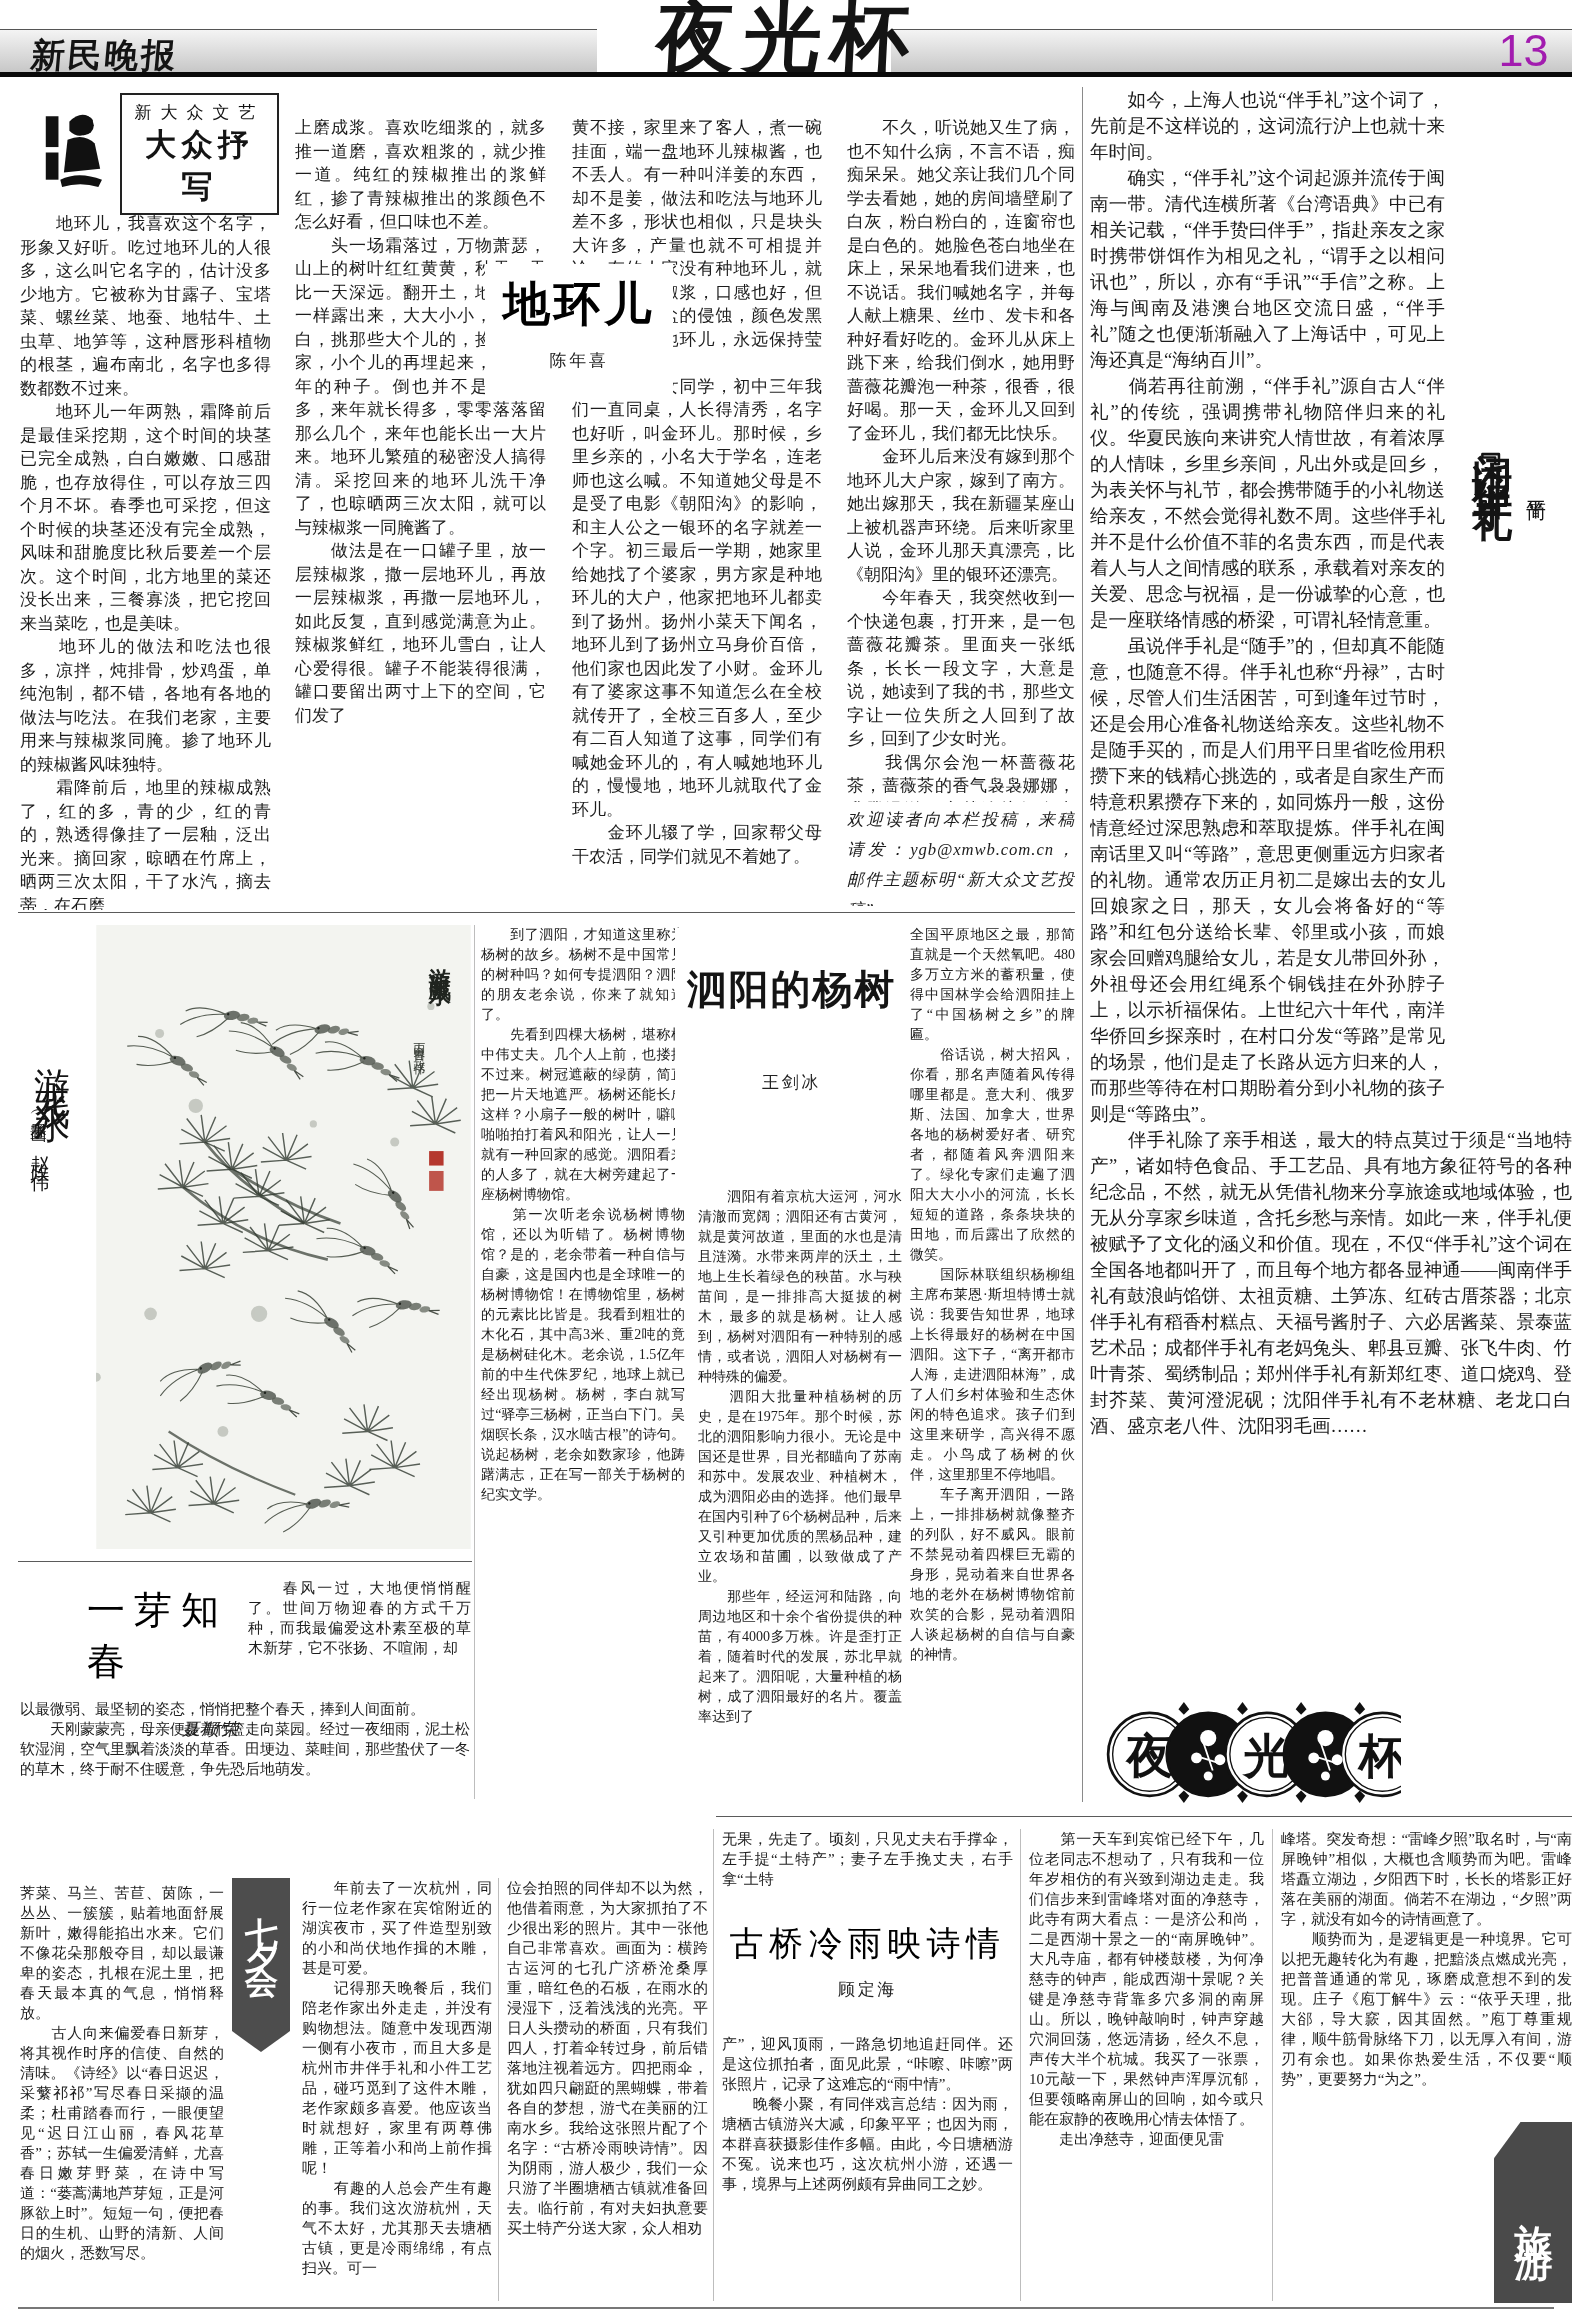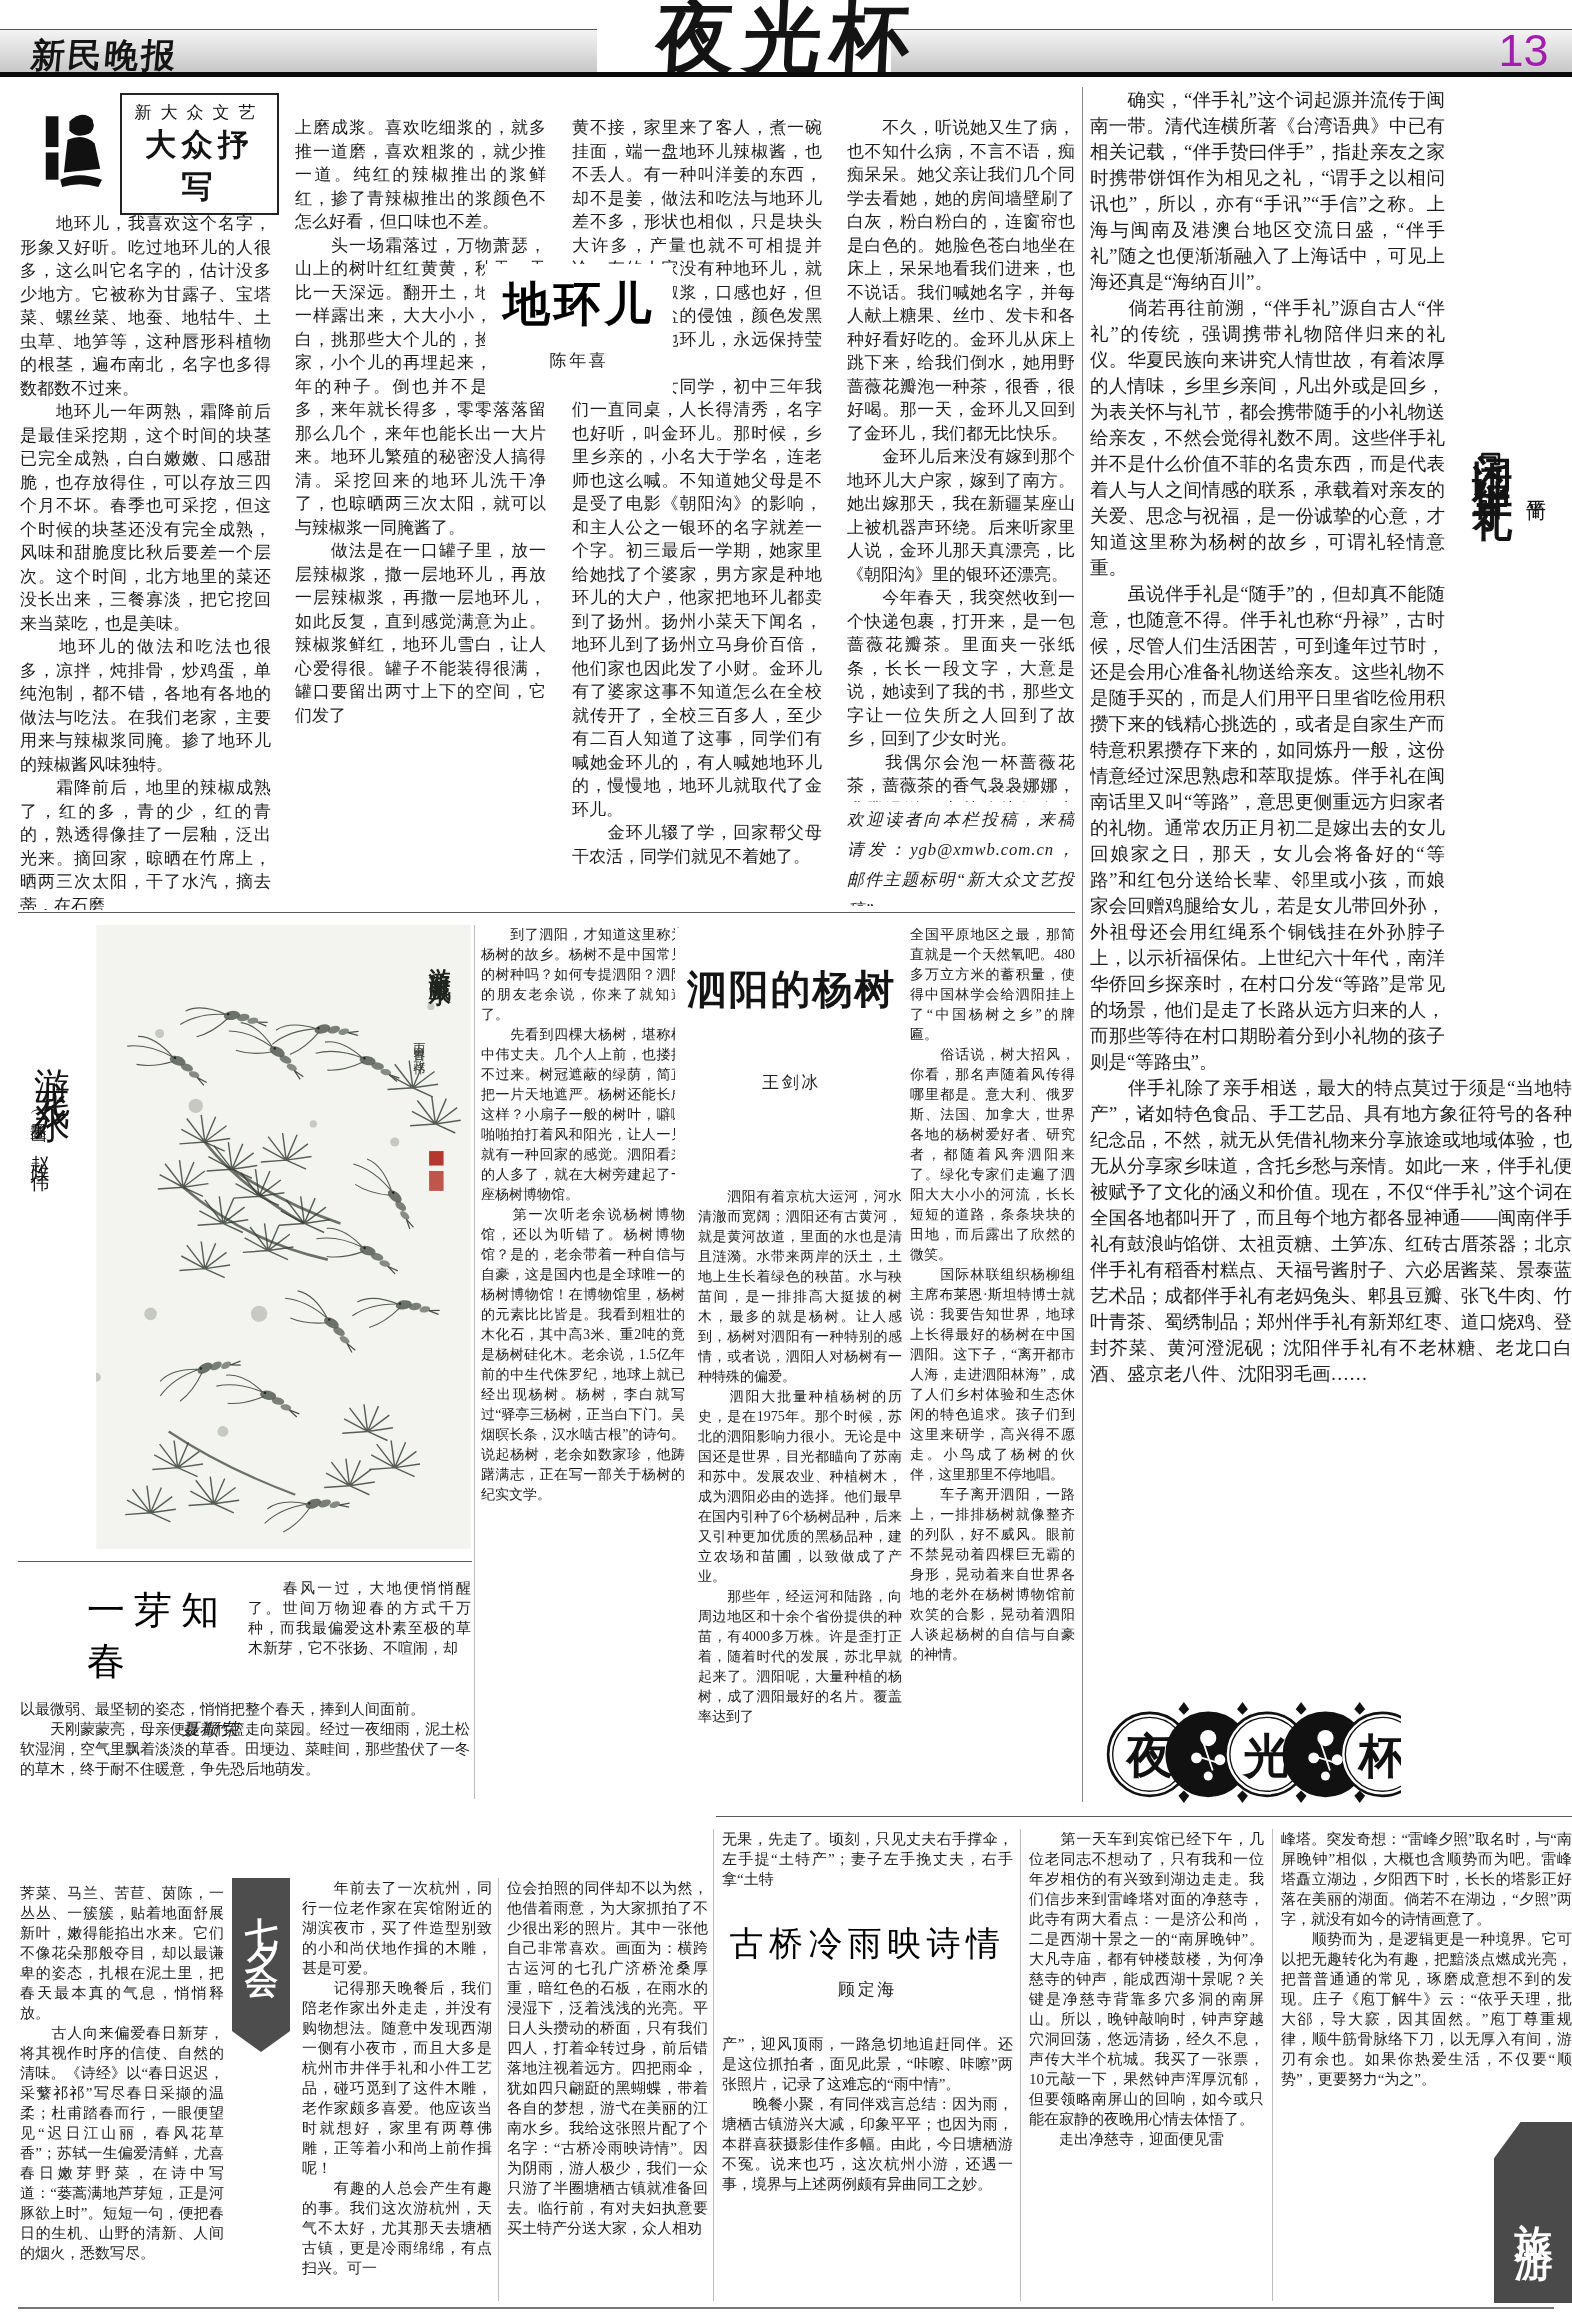--- a/index.html
+++ b/index.html
@@ -94,22 +94,23 @@
 <div class="abs col notice" style="left:847px;top:805px;width:228px;height:101px;">欢迎读者向本栏投稿，来稿请发：ygb@xmwb.com.cn，邮件主题标明“新大众文艺投稿”。</div>
 
 <div class="abs rule-h" style="left:18px;top:912px;width:1057px;"></div>
 <div class="abs rule-v" style="left:1082px;top:87px;height:1715px;background:#8a8a8a;"></div>
 
 <div class="abs" style="left:1090px;top:87px;width:482px;height:1612px;overflow:hidden;">
   <div style="float:right;width:109px;height:579px;margin:109px 5.4px 9px 12.7px;text-align:center;">
     <span class="vtext" style="font-size:40px;letter-spacing:9px;font-weight:600;">闲话『伴手礼』</span>
     <span class="vtext" style="font-size:20px;margin-top:289px;margin-right:9px;">简平</span>
   </div>
+  <div class="col f-right">　　如今，上海人也说“伴手礼”这个词了，先前是不这样说的，这词流行沪上也就十来年时间。</div>
   <div class="col f-right">　　确实，“伴手礼”这个词起源并流传于闽南一带。清代连横所著《台湾语典》中已有相关记载，“伴手贽曰伴手”，指赴亲友之家时携带饼饵作为相见之礼，“谓手之以相问讯也”，所以，亦有“手讯”“手信”之称。上海与闽南及港澳台地区交流日盛，“伴手礼”随之也便渐渐融入了上海话中，可见上海还真是“海纳百川”。</div>
-  <div class="col f-right">　　倘若再往前溯，“伴手礼”源自古人“伴礼”的传统，强调携带礼物陪伴归来的礼仪。华夏民族向来讲究人情世故，有着浓厚的人情味，乡里乡亲间，凡出外或是回乡，为表关怀与礼节，都会携带随手的小礼物送给亲友，不然会觉得礼数不周。这些伴手礼并不是什么价值不菲的名贵东西，而是代表着人与人之间情感的联系，承载着对亲友的关爱、思念与祝福，是一份诚挚的心意，才知道这里称为杨树的故乡，可谓礼轻情意重。</div>
+  <div class="col f-right">　　倘若再往前溯，“伴手礼”源自古人“伴礼”的传统，强调携带礼物陪伴归来的礼仪。华夏民族向来讲究人情世故，有着浓厚的人情味，乡里乡亲间，凡出外或是回乡，为表关怀与礼节，都会携带随手的小礼物送给亲友，不然会觉得礼数不周。这些伴手礼并不是什么价值不菲的名贵东西，而是代表着人与人之间情感的联系，承载着对亲友的关爱、思念与祝福，是一份诚挚的心意，也是一座联络情感的桥梁，可谓礼轻情意重。</div>
   <div class="col f-right">　　虽说伴手礼是“随手”的，但却真不能随意，也随意不得。伴手礼也称“丹禄”，古时候，尽管人们生活困苦，可到逢年过节时，还是会用心准备礼物送给亲友。这些礼物不是随手买的，而是人们用平日里省吃俭用积攒下来的钱精心挑选的，或者是自家生产而特意积累攒存下来的，如同炼丹一般，这份情意经过深思熟虑和萃取提炼。伴手礼在闽南话里又叫“等路”，意思更侧重远方归家者的礼物。通常农历正月初二是嫁出去的女儿回娘家之日，那天，女儿会将备好的“等路”和红包分送给长辈、邻里或小孩，而娘家会回赠鸡腿给女儿，若是女儿带回外孙，外祖母还会用红绳系个铜钱挂在外孙脖子上，以示祈福保佑。上世纪六十年代，南洋华侨回乡探亲时，在村口分发“等路”是常见的场景，他们是走了长路从远方归来的人，而那些等待在村口期盼着分到小礼物的孩子则是“等路虫”。</div>
   <div class="col f-right">　　伴手礼除了亲手相送，最大的特点莫过于须是“当地特产”，诸如特色食品、手工艺品、具有地方象征符号的各种纪念品，不然，就无从凭借礼物来分享旅途或地域体验，也无从分享家乡味道，含托乡愁与亲情。如此一来，伴手礼便被赋予了文化的涵义和价值。现在，不仅“伴手礼”这个词在全国各地都叫开了，而且每个地方都各显神通——闽南伴手礼有鼓浪屿馅饼、太祖贡糖、土笋冻、红砖古厝茶器；北京伴手礼有稻香村糕点、天福号酱肘子、六必居酱菜、景泰蓝艺术品；成都伴手礼有老妈兔头、郫县豆瓣、张飞牛肉、竹叶青茶、蜀绣制品；郑州伴手礼有新郑红枣、道口烧鸡、登封芥菜、黄河澄泥砚；沈阳伴手礼有不老林糖、老龙口白酒、盛京老八件、沈阳羽毛画……</div>
 
 </div>
 
 <div class="abs" style="left:1102px;top:1702px;">
   <svg width="299" height="101" viewBox="0 0 330 112">
     <g stroke="#111" fill="none" stroke-width="3">
       <circle cx="52" cy="58" r="46"></circle>
         <circle cx="52" cy="58" r="41" stroke-width="1.5"></circle>

